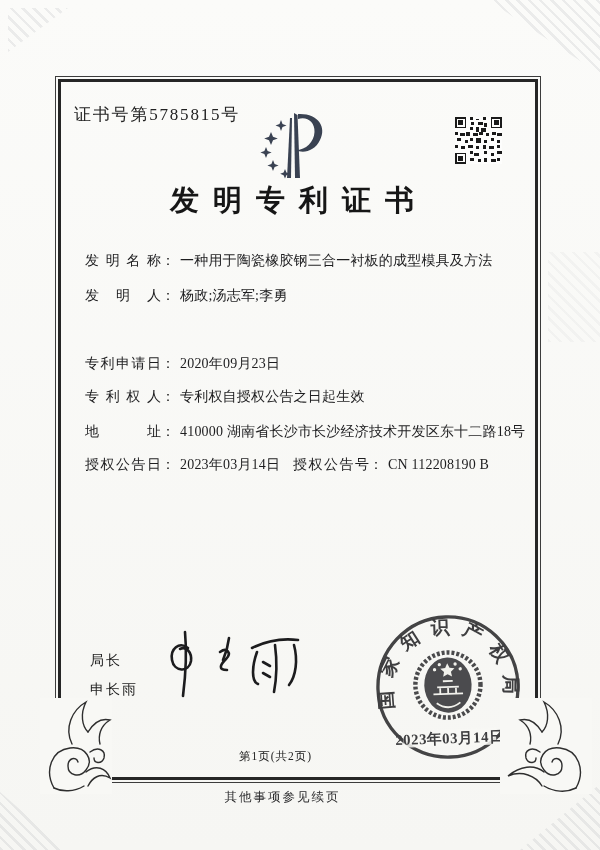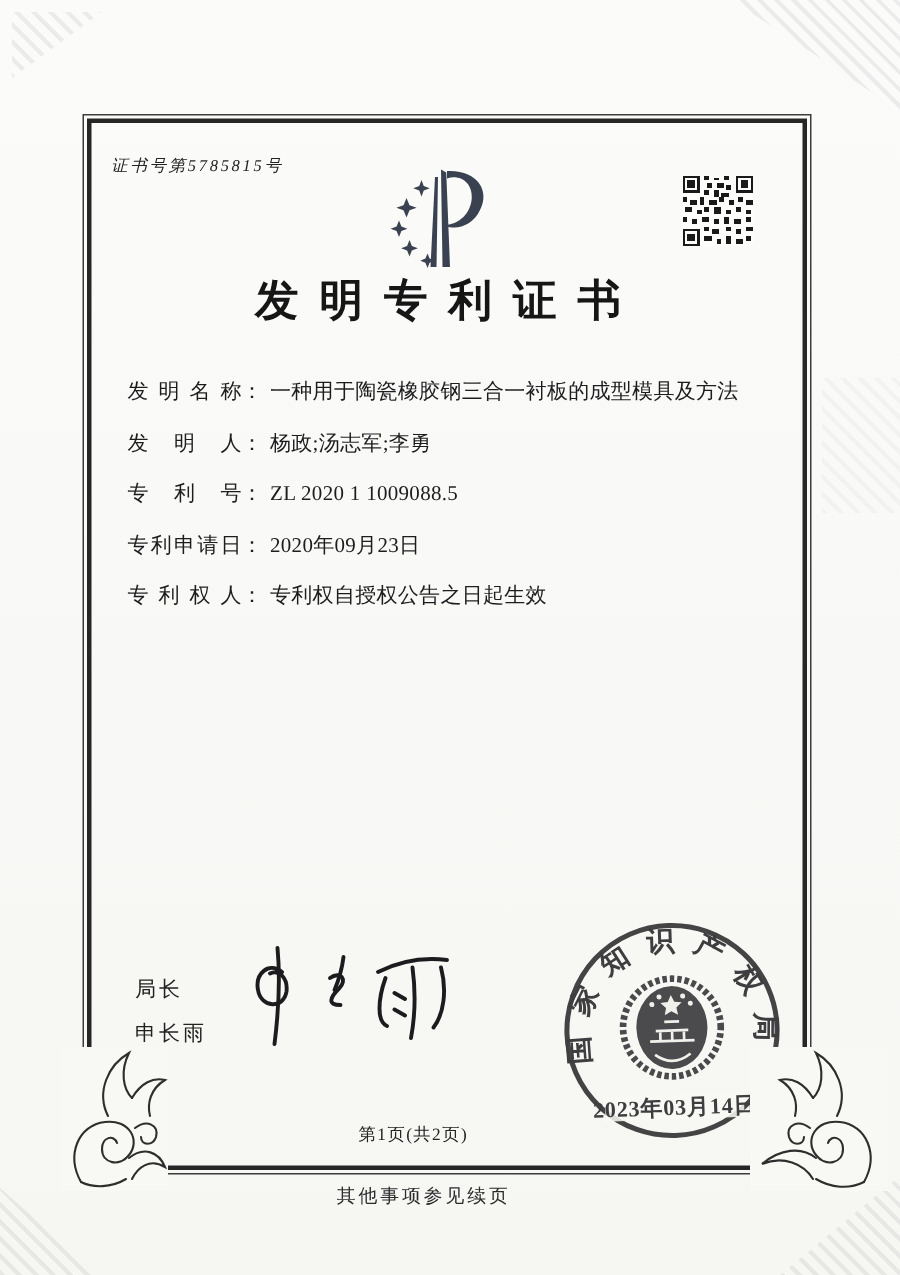--- a/index.html
+++ b/index.html
@@ -23,21 +23,21 @@
   
   .frame-outer{
     position:absolute; left:55px; top:76px; width:486px; height:707px;
     border:1px solid #3c3c3c; box-sizing:border-box;
   }
   .frame-inner{
     position:absolute; left:2px; top:2px; right:2px; bottom:2px;
     border:3px solid #262626;
   }
   .cert-no{
-    position:absolute; left:74px; top:103px; font-size:11px; letter-spacing:1.8px; color:#222;font-style:italic;
+    position:absolute; left:74px; top:103px; font-size:17px; letter-spacing:1.8px; color:#222;
   }
   .logo{ position:absolute; left:254px; top:109px; }
   .qr{ position:absolute; left:455px; top:117px; width:47px; height:47px; }
   .title{
     position:absolute; left:0; top:181px; width:584px; text-align:center;
     font-size:29px; font-weight:700; letter-spacing:14px; padding-left:14px; box-sizing:border-box;
     color:#161616;
   }
   .frow{ position:absolute; left:85px; width:460px; font-size:14px; white-space:nowrap;}
   .flabel{
@@ -156,28 +156,34 @@
   </div>
 
   <div class="title">发明专利证书</div>
 
   <div class="frow" style="top:252px">
     <span class="flabel">发明名称</span><span class="fcolon">：</span><span class="fvalue">一种用于陶瓷橡胶钢三合一衬板的成型模具及方法</span>
   </div>
   <div class="frow" style="top:287px">
     <span class="flabel">发明人</span><span class="fcolon">：</span><span class="fvalue">杨政;汤志军;李勇</span>
   </div>
-  <div class="frow" style="top:320px">
-    <span class="flabel">专利号</span><span class="fcolon">：</span><span class="fvalue">ZL 2020 1 1009088.5</span>
-  </div>
   <div class="frow" style="top:355px">
     <span class="flabel">专利申请日</span><span class="fcolon">：</span><span class="fvalue">2020年09月23日</span>
   </div>
   <div class="frow" style="top:388px">
     <span class="flabel">专利权人</span><span class="fcolon">：</span><span class="fvalue">专利权自授权公告之日起生效</span>
+  </div>
+  <div class="frow" style="top:423px">
+    <span class="flabel">地址</span><span class="fcolon">：</span><span class="fvalue">410000 湖南省长沙市长沙经济技术开发区东十二路18号</span>
+  </div>
+  <div class="frow" style="top:456px">
+    <span class="flabel">授权公告日</span><span class="fcolon">：</span><span class="fvalue">2023年03月14日</span>
+    <span class="grant2">
+      <span class="flabel">授权公告号</span><span class="fcolon">：</span><span class="fvalue">CN 112208190 B</span>
+    </span>
   </div>
 
   <div class="paras">
   </div>
 
   <div class="signer">
     <div>局长</div>
     <div>申长雨</div>
   </div>
 

